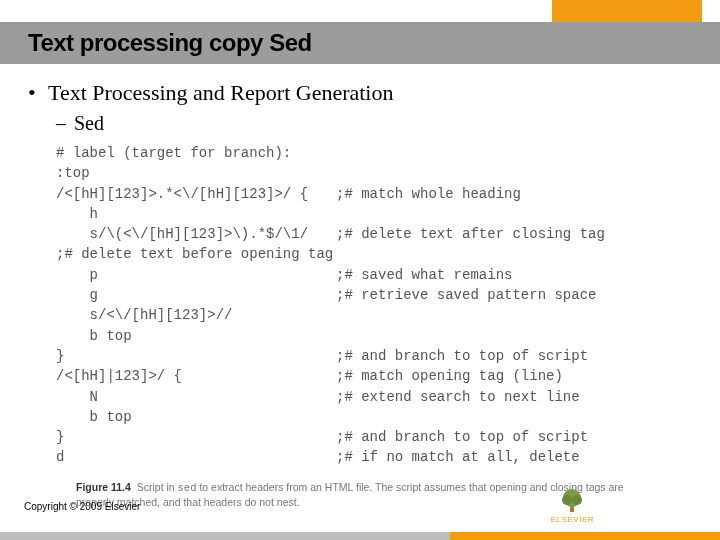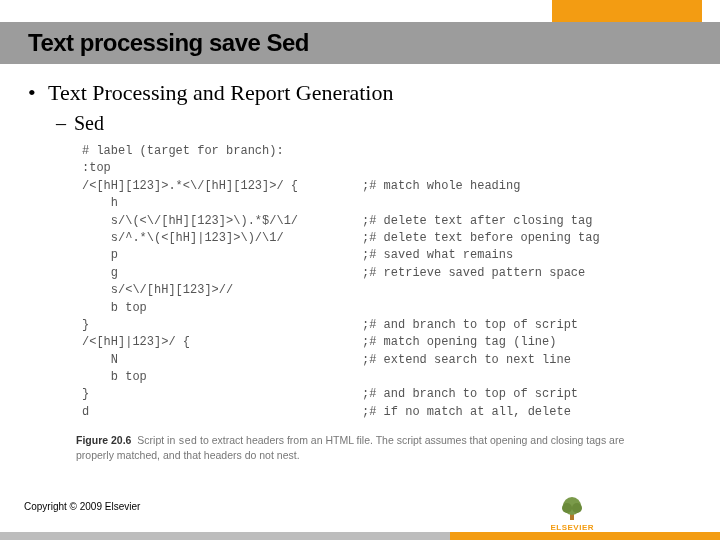--- a/index.html
+++ b/index.html
@@ -61,23 +61,23 @@
     font-family: "Times New Roman", Times, serif;
     font-size: 20px;
     margin-top: 6px;
     padding-left: 28px;
   }
   .dash {
     width: 18px;
     flex: 0 0 18px;
   }
   .code-block {
-    margin: 8px 0 0 54px;
+    margin: 8px 0 0 28px;
     font-family: "Courier New", Courier, monospace;
-    font-size: 12px;
+    font-size: 14px;
     color: #555;
     line-height: 1.45;
   }
   .code-row {
     display: flex;
     white-space: pre;
   }
   .code-left {
     width: 280px;
     flex: 0 0 280px;
@@ -122,36 +122,36 @@
   .copyright {
     position: absolute;
     left: 24px;
     bottom: 28px;
     font-size: 10px;
     color: #000;
   }
   .logo {
     position: absolute;
     right: 18px;
-    bottom: 8px;
+    bottom: 16px;
     text-align: center;
     font-size: 8px;
     color: #f39c12;
     letter-spacing: 0.5px;
-    font-weight: bold;
+    font-weight: normal;
   }
   .logo svg { display: block; margin: 0 auto 1px; }
 </style>
 </head>
 <body>
 
 <div class="header-block">
   <div class="orange-box"></div>
   <div class="title-bar">
-    <div class="title-text">Text processing save Sed</div>
+    <div class="title-text">Text processing copy Sed</div>
   </div>
 </div>
 
 <div class="body">
 
   <div class="bullet-row">
     <div class="bullet-dot">•</div>
     <div>Text Processing and Report Generation</div>
   </div>
 
@@ -159,35 +159,35 @@
     <div class="dash">–</div>
     <div>Sed</div>
   </div>
 
   <div class="code-block">
     <div class="code-row"><span class="code-left"># label (target for branch):</span><span class="code-right"></span></div>
     <div class="code-row"><span class="code-left">:top</span><span class="code-right"></span></div>
     <div class="code-row"><span class="code-left">/&lt;[hH][123]&gt;.*&lt;\/[hH][123]&gt;/ {</span><span class="code-right">;# match whole heading</span></div>
     <div class="code-row"><span class="code-left">    h</span></div>
     <div class="code-row"><span class="code-left">    s/\(&lt;\/[hH][123]&gt;\).*$/\1/</span><span class="code-right">;# delete text after closing tag</span></div>
-    <div class="code-row"><span class="code-left">    s/^.*\(&lt;[hH]|123]&gt;\)/\1/</span><span class="code-right">;# delete text before opening tag</span></div>
+    <div class="code-row"><span class="code-right">;# delete text before opening tag</span></div>
     <div class="code-row"><span class="code-left">    p</span><span class="code-right">;# saved what remains</span></div>
     <div class="code-row"><span class="code-left">    g</span><span class="code-right">;# retrieve saved pattern space</span></div>
     <div class="code-row"><span class="code-left">    s/&lt;\/[hH][123]&gt;//</span></div>
     <div class="code-row"><span class="code-left">    b top</span><span class="code-right"></span></div>
     <div class="code-row"><span class="code-left">}</span><span class="code-right">;# and branch to top of script</span></div>
     <div class="code-row"><span class="code-left">/&lt;[hH]|123]&gt;/ {</span><span class="code-right">;# match opening tag (line)</span></div>
     <div class="code-row"><span class="code-left">    N</span><span class="code-right">;# extend search to next line</span></div>
     <div class="code-row"><span class="code-left">    b top</span><span class="code-right"></span></div>
     <div class="code-row"><span class="code-left">}</span><span class="code-right">;# and branch to top of script</span></div>
     <div class="code-row"><span class="code-left">d</span><span class="code-right">;# if no match at all, delete</span></div>
   </div>
 
   <div class="caption">
-    <span class="fig-label">Figure 20.6</span>&nbsp;&nbsp;<span>Script in </span><span style="font-family:'Courier New',monospace">sed</span><span> to extract headers from an HTML file. The script assumes that opening and closing tags are properly matched, and that headers do not nest.</span>
+    <span class="fig-label">Figure 11.4</span>&nbsp;&nbsp;<span>Script in </span><span style="font-family:'Courier New',monospace">sed</span><span> to extract headers from an HTML file. The script assumes that opening and closing tags are properly matched, and that headers do not nest.</span>
   </div>
 
 </div>
 
 <div class="footer">
   <div class="copyright">Copyright © 2009 Elsevier</div>
   <div class="logo">
     <svg width="28" height="28" viewBox="0 0 28 28">
       <rect x="12" y="18" width="4" height="8" fill="#b37a2a"></rect>
       <circle cx="14" cy="12" r="9" fill="#7a9a4a"></circle>

